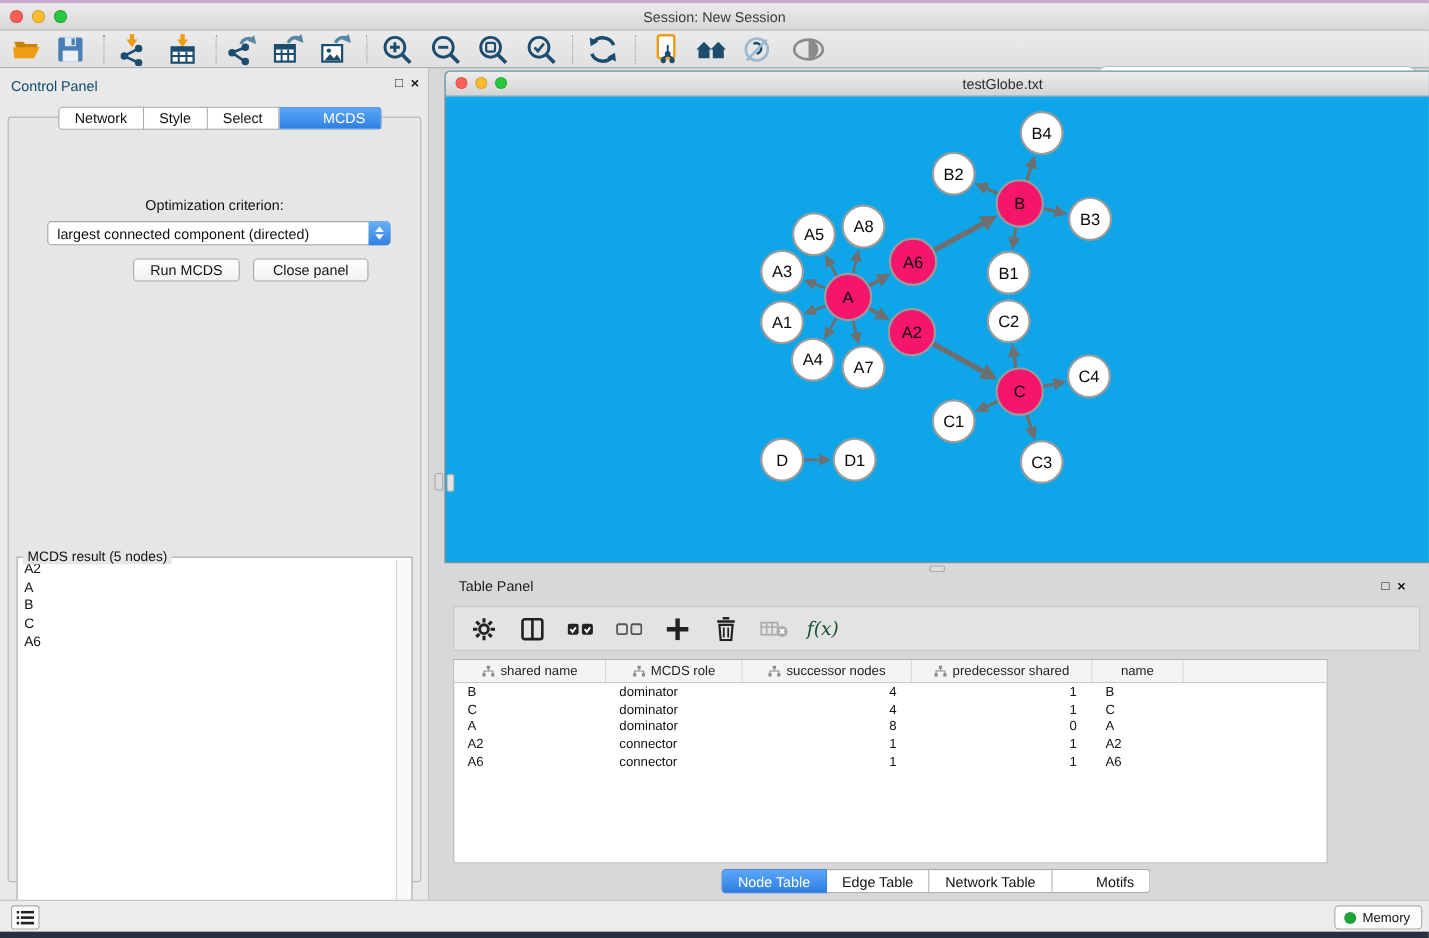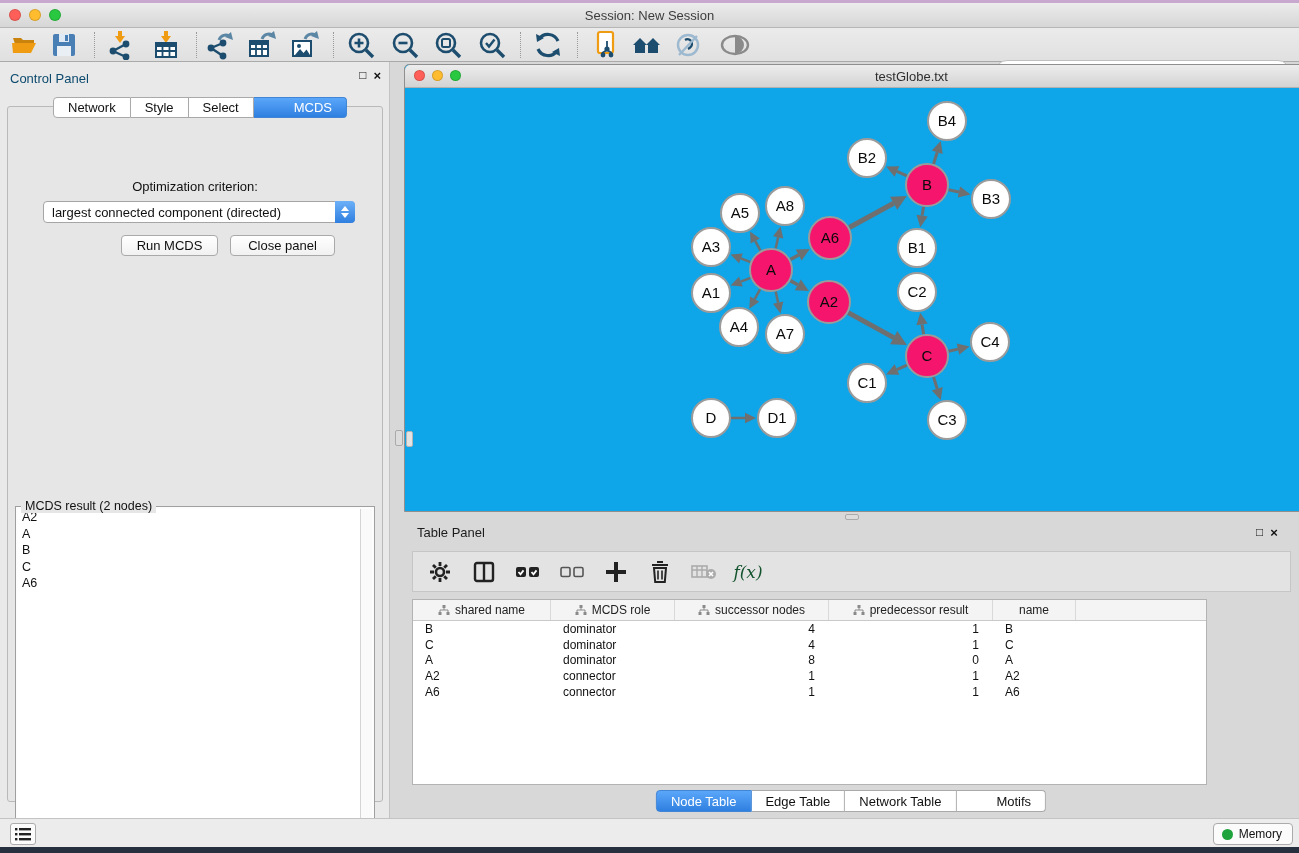--- a/index.html
+++ b/index.html
@@ -282,21 +282,21 @@
       <span class="dd-text">largest connected component (directed)</span>
       <span class="dd-stepper">
           <i class="dd-up"></i>
           <i class="dd-down"></i>
         </span>
     </div>
     <div class="cp-btn btn-run">Run MCDS</div>
     <div class="cp-btn btn-close">Close panel</div>
     <div class="mcds-fieldset">
       <div class="fs-border"></div>
-      <div class="fs-legend">MCDS result (2 nodes)</div>
+      <div class="fs-legend">MCDS result (5 nodes)</div>
       <div class="fs-list" id="mcds-list">
           <div class="fs-item">A2</div>
           <div class="fs-item">A</div>
           <div class="fs-item">B</div>
           <div class="fs-item">C</div>
           <div class="fs-item">A6</div>
         </div>
       <div class="fs-scroll"></div>
     </div>
   </div>
@@ -532,21 +532,21 @@
         </svg>
         <span>successor nodes</span>
       </div>
       <div class="nt-h" style="width: 164px;">
         <svg width="12" height="11" viewBox="0 0 12 11">
           <rect x="4.5" y="0" width="3" height="3" fill="#8a8a8a"></rect>
           <rect x="0.5" y="7" width="3" height="3" fill="#8a8a8a"></rect>
           <rect x="8.5" y="7" width="3" height="3" fill="#8a8a8a"></rect>
           <path d="M6 3v2M2 7V5h8v2" stroke="#8a8a8a" stroke-width="1" fill="none"></path>
         </svg>
-        <span>predecessor result</span>
+        <span>predecessor shared</span>
       </div>
       <div class="nt-h" style="width: 83px;">
         <span>name</span>
       </div>
       <div class="nt-h" style="flex: 1 1 0%; border-right: none;"></div>
     </div>
   <div id="nt-body">
       <div class="nt-row">
         <div class="nt-c left" style="width: 138px;">B</div>
         <div class="nt-c left" style="width: 124px;">dominator</div>

